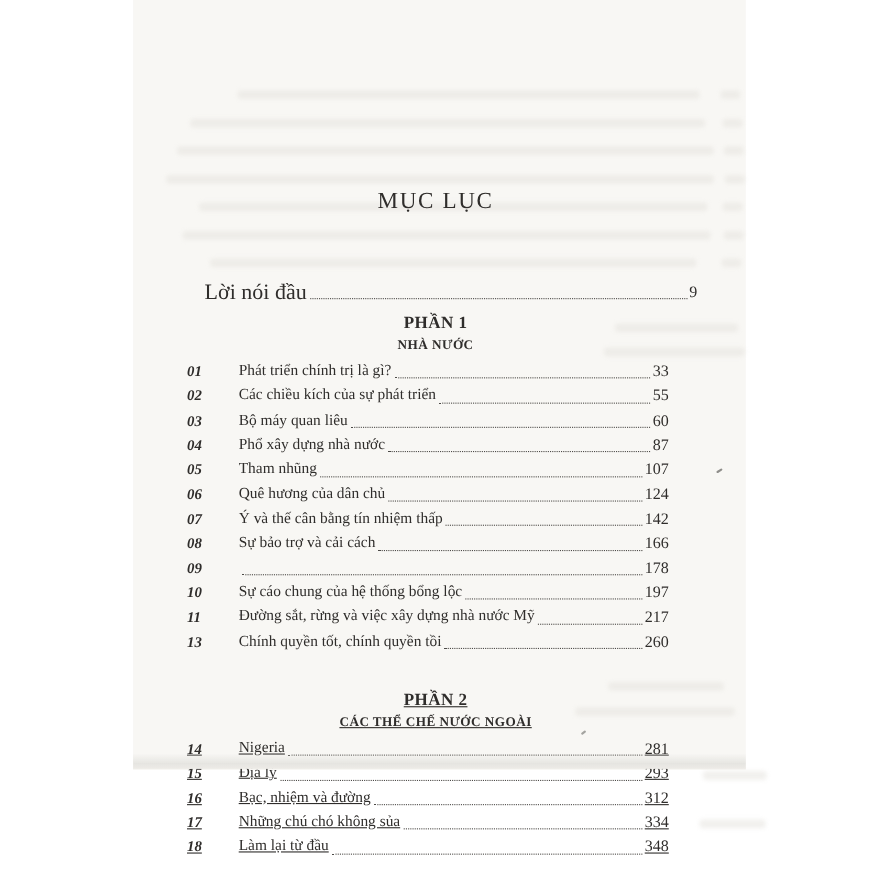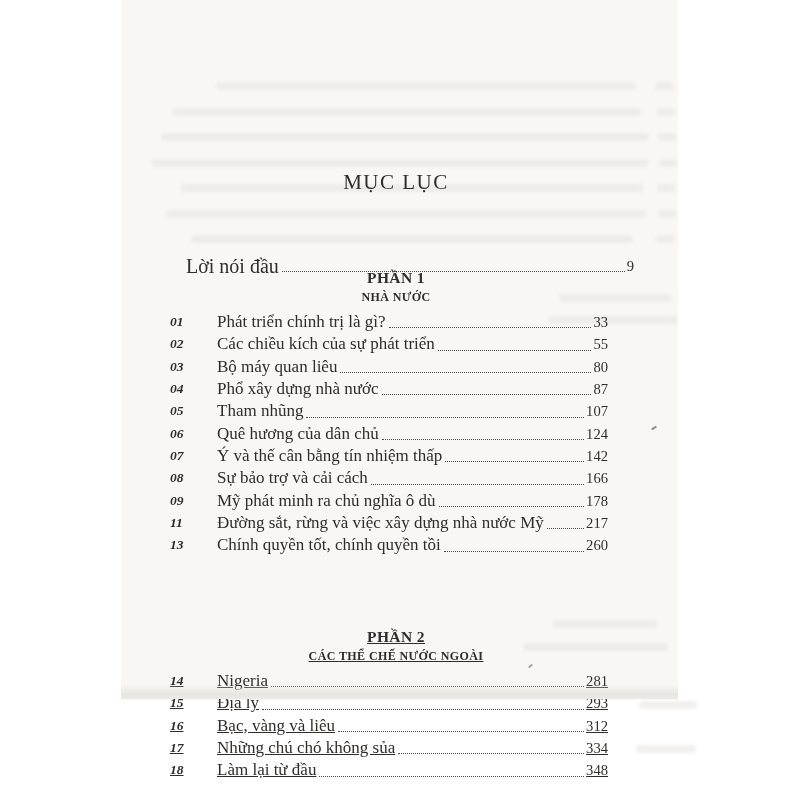--- a/index.html
+++ b/index.html
@@ -33,21 +33,21 @@
     letter-spacing:1.5px;line-height:24px;
   }
 
   .row{
     display:flex;align-items:flex-end;height:22.35px;line-height:22.35px;
     white-space:nowrap;
   }
   .row .num{
     width:47px;flex:none;font-style:italic;font-weight:bold;font-size:13.5px;
   }
-  .row .t{flex:none;font-size:17px;}
+  .row .t{flex:none;font-size:14px;}
   .row .pg{flex:none;font-size:14.6px;}
   .row .leader{
     flex:1;border-bottom:1.8px dotted #4c4a47;
     margin:0 2px 5px 3px;min-width:10px;
   }
 
   .preface-row{
     position:absolute;top:255px;left:49px;width:464px;height:22px;line-height:22px;
   }
   .preface-row .t{font-size:20px;margin-left:16px;}
@@ -93,41 +93,41 @@
 
   <h1 class="doc-title">MỤC LỤC</h1>
 
   <div class="row preface-row">
     <span class="t">Lời nói đầu</span>
     <span class="leader"></span>
     <span class="pg">9</span>
   </div>
 
   <div id="parts">
-      <div class="part" style="top: 268px;">
+      <div class="part" style="top: 284px;">
         <h2 class="part-label">PHẦN 1</h2>
         <h3 class="part-title">NHÀ NƯỚC</h3>
         <div class="rows">
           <div class="row">
             <span class="num">01</span>
             <span class="t">Phát triển chính trị là gì?</span>
             <span class="leader"></span>
             <span class="pg">33</span>
           </div>
           <div class="row">
             <span class="num">02</span>
             <span class="t">Các chiều kích của sự phát triển</span>
             <span class="leader"></span>
             <span class="pg">55</span>
           </div>
           <div class="row">
             <span class="num">03</span>
             <span class="t">Bộ máy quan liêu</span>
             <span class="leader"></span>
-            <span class="pg">80</span>
+            <span class="pg">60</span>
           </div>
           <div class="row">
             <span class="num">04</span>
             <span class="t">Phổ xây dựng nhà nước</span>
             <span class="leader"></span>
             <span class="pg">87</span>
           </div>
           <div class="row">
             <span class="num">05</span>
             <span class="t">Tham nhũng</span>
@@ -147,23 +147,28 @@
             <span class="pg">142</span>
           </div>
           <div class="row">
             <span class="num">08</span>
             <span class="t">Sự bảo trợ và cải cách</span>
             <span class="leader"></span>
             <span class="pg">166</span>
           </div>
           <div class="row">
             <span class="num">09</span>
-            <span class="t">Mỹ phát minh ra chủ nghĩa ô dù</span>
             <span class="leader"></span>
             <span class="pg">178</span>
+          </div>
+          <div class="row">
+            <span class="num">10</span>
+            <span class="t">Sự cáo chung của hệ thống bổng lộc</span>
+            <span class="leader"></span>
+            <span class="pg">197</span>
           </div>
           <div class="row">
             <span class="num">11</span>
             <span class="t">Đường sắt, rừng và việc xây dựng nhà nước Mỹ</span>
             <span class="leader"></span>
             <span class="pg">217</span>
           </div>
           <div class="row">
             <span class="num">13</span>
             <span class="t">Chính quyền tốt, chính quyền tồi</span>
@@ -183,21 +188,21 @@
             <span class="pg">281</span>
           </div>
           <div class="row">
             <span class="num">15</span>
             <span class="t">Địa lý</span>
             <span class="leader"></span>
             <span class="pg">293</span>
           </div>
           <div class="row">
             <span class="num">16</span>
-            <span class="t">Bạc, vàng và liêu</span>
+            <span class="t">Bạc, nhiệm và đường</span>
             <span class="leader"></span>
             <span class="pg">312</span>
           </div>
           <div class="row">
             <span class="num">17</span>
             <span class="t">Những chú chó không sủa</span>
             <span class="leader"></span>
             <span class="pg">334</span>
           </div>
           <div class="row">

